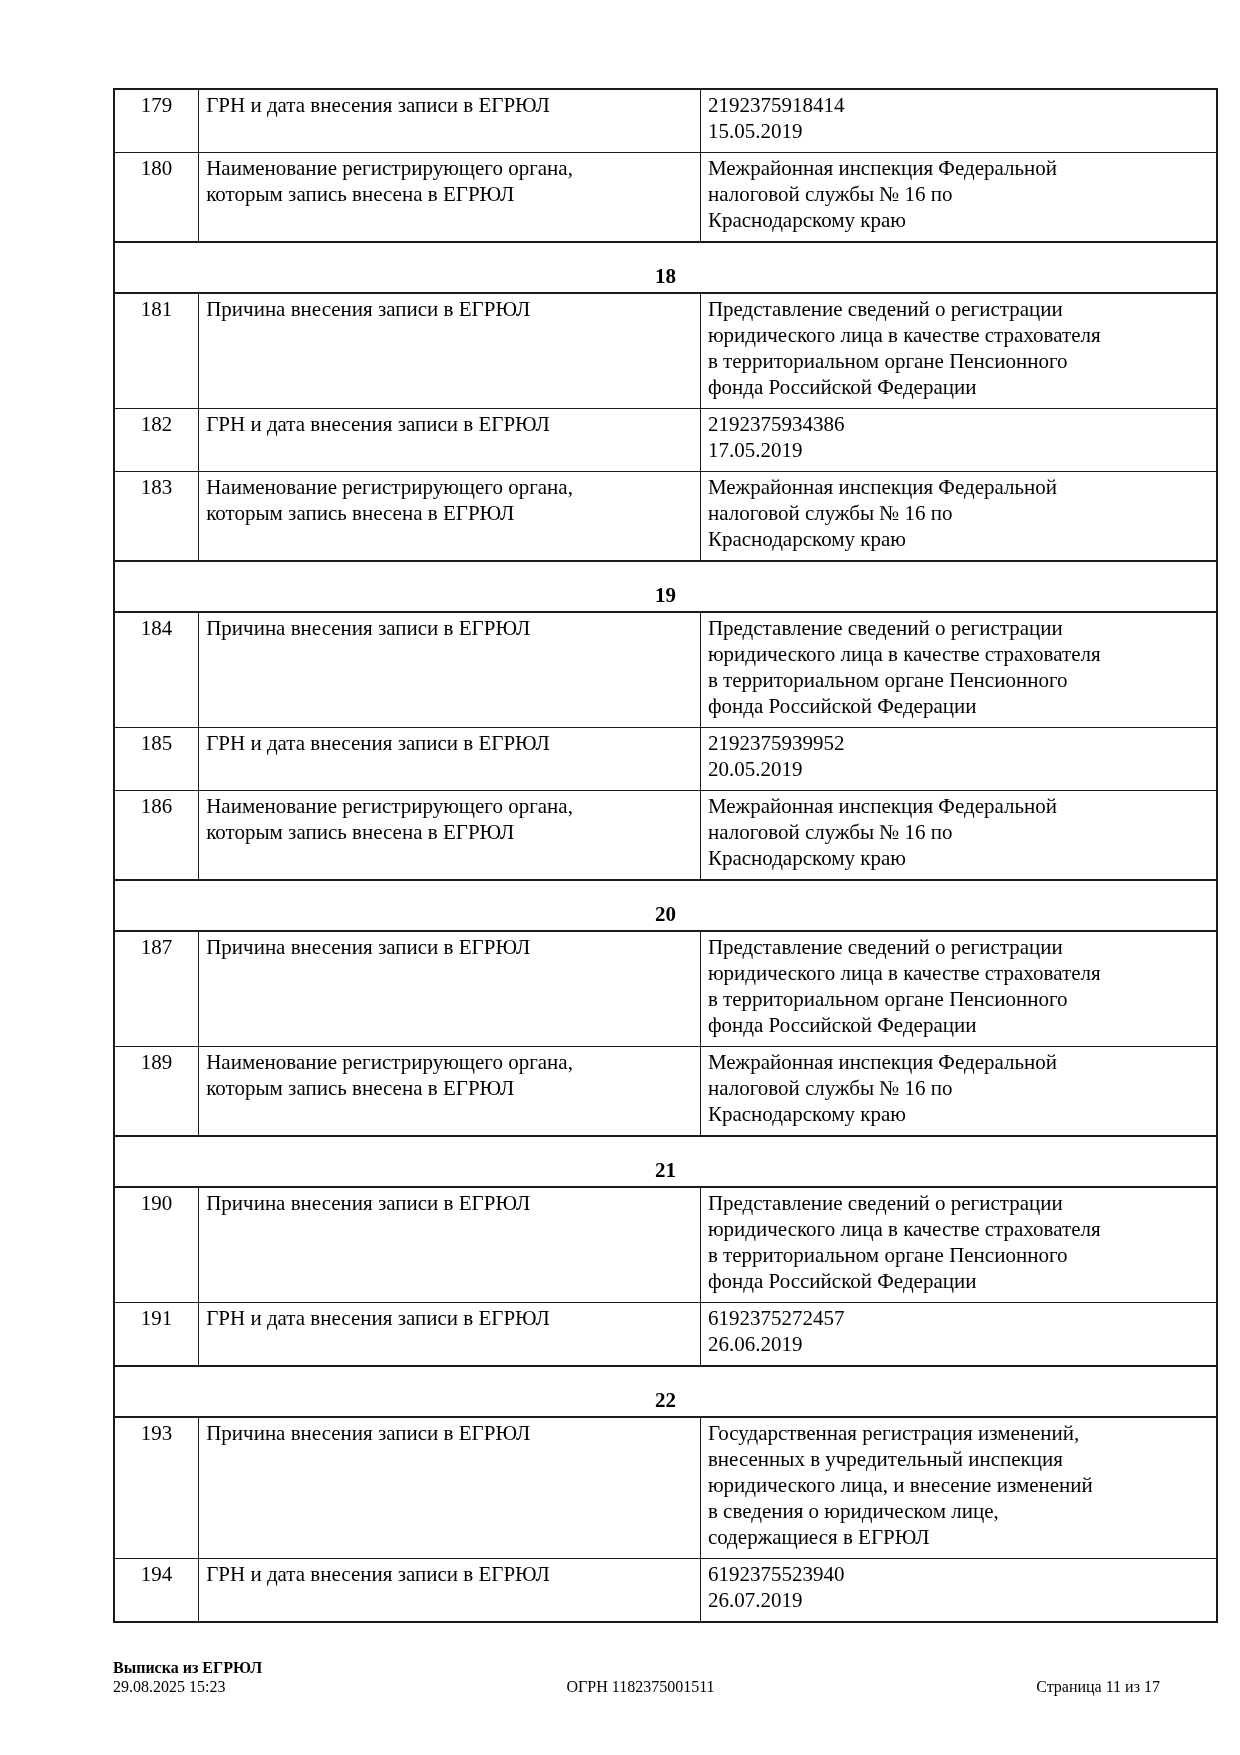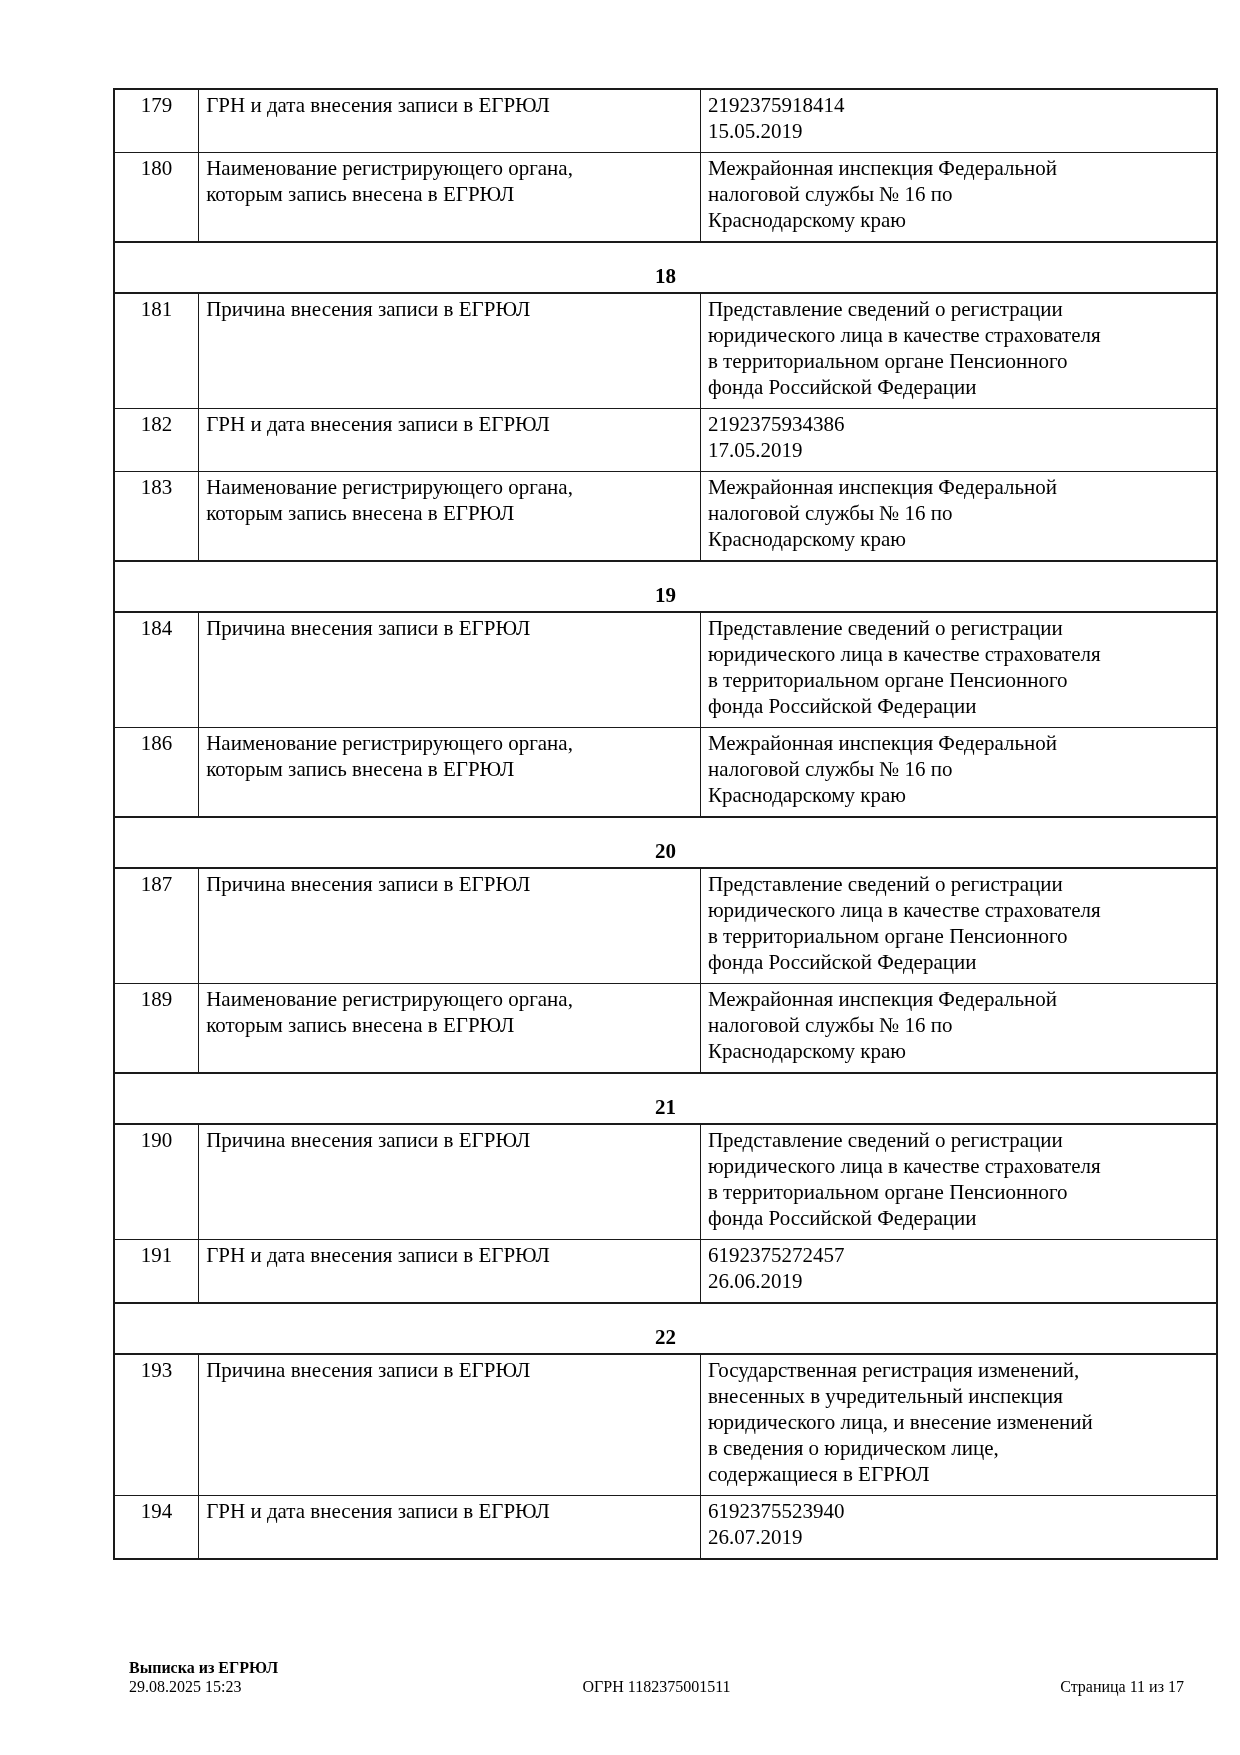--- a/index.html
+++ b/index.html
@@ -49,37 +49,36 @@
     padding: 20px 7px 3px 7px;
   }
   .footer {
     position: absolute;
     left: 113px;
     top: 1652px;
     width: 1055px;
     height: 44px;
     font-size: 16px;
     line-height: 19px;
-    margin-left: 16px;
   }
   .footer-left {
     position: absolute;
     left: 0;
     bottom: 0;
   }
   .footer-left .doc-title { font-weight: bold; }
   .footer-center {
     position: absolute;
     left: 50%;
     transform: translateX(-50%);
     bottom: 0;
   }
   .footer-right {
     position: absolute;
-    right: 0;
+    right: 8px;
     bottom: 0;
     text-align: right;
   }
 </style>
 </head>
 <body>
 
 <div class="table-wrap">
   <table class="egrul">
     <colgroup>
@@ -153,20 +152,30 @@
         <tr>
           <td class="num">184</td>
           <td>
             <div>Причина внесения записи в ЕГРЮЛ</div>
           </td>
           <td>
             <div>Представление сведений о регистрации</div>
             <div>юридического лица в качестве страхователя</div>
             <div>в территориальном органе Пенсионного</div>
             <div>фонда Российской Федерации</div>
+          </td>
+        </tr>
+        <tr>
+          <td class="num">185</td>
+          <td>
+            <div>ГРН и дата внесения записи в ЕГРЮЛ</div>
+          </td>
+          <td>
+            <div>2192375939952</div>
+            <div>20.05.2019</div>
           </td>
         </tr>
         <tr>
           <td class="num">186</td>
           <td>
             <div>Наименование регистрирующего органа,</div>
             <div>которым запись внесена в ЕГРЮЛ</div>
           </td>
           <td>
             <div>Межрайонная инспекция Федеральной</div>

